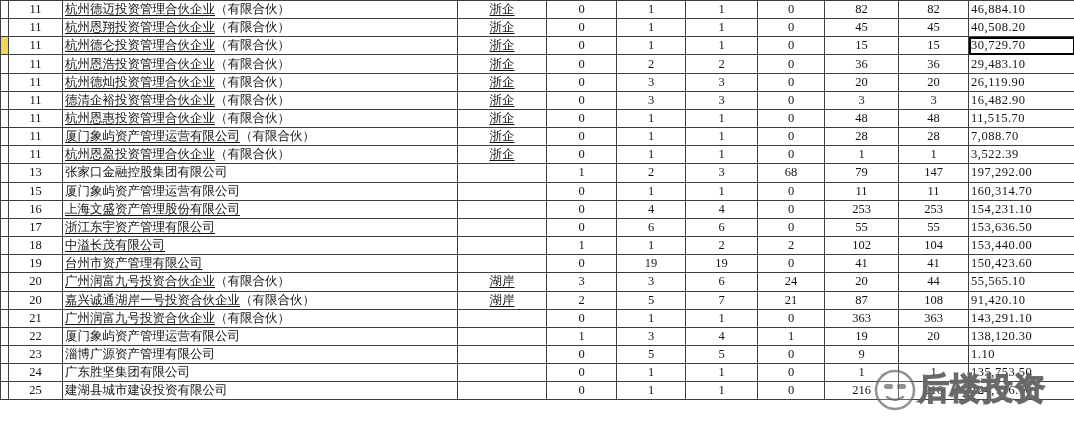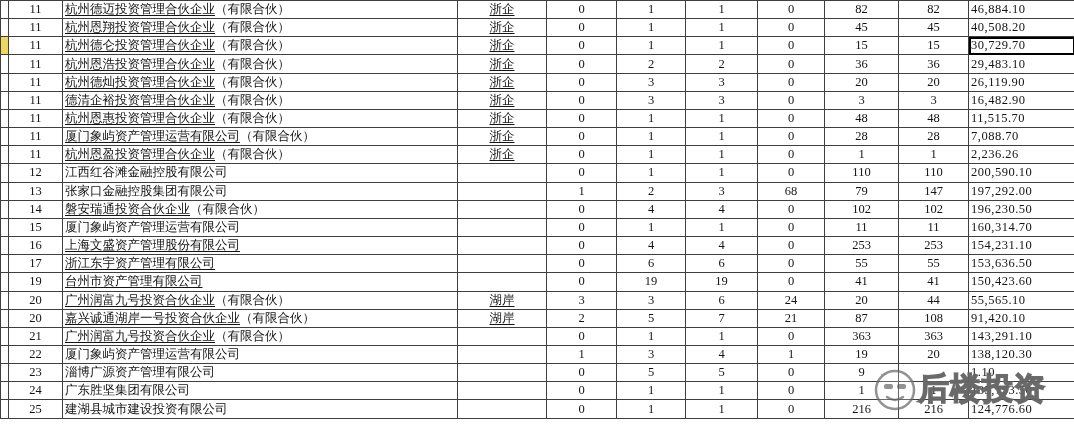--- a/index.html
+++ b/index.html
@@ -171,63 +171,37 @@
           <td class="col-edge"></td>
           <td class="col-no">11</td>
           <td class="col-name"><span class="uline">杭州恩盈投资管理合伙企业</span><span>（有限合伙）</span></td>
           <td class="col-cat"><span class="uline">浙企</span></td>
           <td class="col-num">0</td>
           <td class="col-num">1</td>
           <td class="col-num">1</td>
           <td class="col-num">0</td>
           <td class="col-num">1</td>
           <td class="col-num">1</td>
-          <td class="col-amt">2,236.26</td>
-        </tr>
-        <tr>
-          <td class="col-edge"></td>
-          <td class="col-no">12</td>
-          <td class="col-name"><span>江西红谷滩金融控股有限公司</span></td>
-          <td class="col-cat"></td>
-          <td class="col-num">0</td>
-          <td class="col-num">1</td>
-          <td class="col-num">1</td>
-          <td class="col-num">0</td>
-          <td class="col-num">110</td>
-          <td class="col-num">110</td>
-          <td class="col-amt">200,590.10</td>
+          <td class="col-amt">3,522.39</td>
         </tr>
         <tr>
           <td class="col-edge"></td>
           <td class="col-no">13</td>
           <td class="col-name"><span>张家口金融控股集团有限公司</span></td>
           <td class="col-cat"></td>
           <td class="col-num">1</td>
           <td class="col-num">2</td>
           <td class="col-num">3</td>
           <td class="col-num">68</td>
           <td class="col-num">79</td>
           <td class="col-num">147</td>
           <td class="col-amt">197,292.00</td>
         </tr>
         <tr>
           <td class="col-edge"></td>
-          <td class="col-no">14</td>
-          <td class="col-name"><span class="uline">磐安瑞通投资合伙企业</span><span>（有限合伙）</span></td>
-          <td class="col-cat"></td>
-          <td class="col-num">0</td>
-          <td class="col-num">4</td>
-          <td class="col-num">4</td>
-          <td class="col-num">0</td>
-          <td class="col-num">102</td>
-          <td class="col-num">102</td>
-          <td class="col-amt">196,230.50</td>
-        </tr>
-        <tr>
-          <td class="col-edge"></td>
           <td class="col-no">15</td>
           <td class="col-name"><span>厦门象屿资产管理运营有限公司</span></td>
           <td class="col-cat"></td>
           <td class="col-num">0</td>
           <td class="col-num">1</td>
           <td class="col-num">1</td>
           <td class="col-num">0</td>
           <td class="col-num">11</td>
           <td class="col-num">11</td>
           <td class="col-amt">160,314.70</td>
@@ -250,20 +224,33 @@
           <td class="col-no">17</td>
           <td class="col-name"><span class="uline">浙江东宇资产管理有限公司</span></td>
           <td class="col-cat"></td>
           <td class="col-num">0</td>
           <td class="col-num">6</td>
           <td class="col-num">6</td>
           <td class="col-num">0</td>
           <td class="col-num">55</td>
           <td class="col-num">55</td>
           <td class="col-amt">153,636.50</td>
+        </tr>
+        <tr>
+          <td class="col-edge"></td>
+          <td class="col-no">18</td>
+          <td class="col-name"><span class="uline">中溢长茂有限公司</span></td>
+          <td class="col-cat"></td>
+          <td class="col-num">1</td>
+          <td class="col-num">1</td>
+          <td class="col-num">2</td>
+          <td class="col-num">2</td>
+          <td class="col-num">102</td>
+          <td class="col-num">104</td>
+          <td class="col-amt">153,440.00</td>
         </tr>
         <tr>
           <td class="col-edge"></td>
           <td class="col-no">19</td>
           <td class="col-name"><span class="uline">台州市资产管理有限公司</span></td>
           <td class="col-cat"></td>
           <td class="col-num">0</td>
           <td class="col-num">19</td>
           <td class="col-num">19</td>
           <td class="col-num">0</td>

